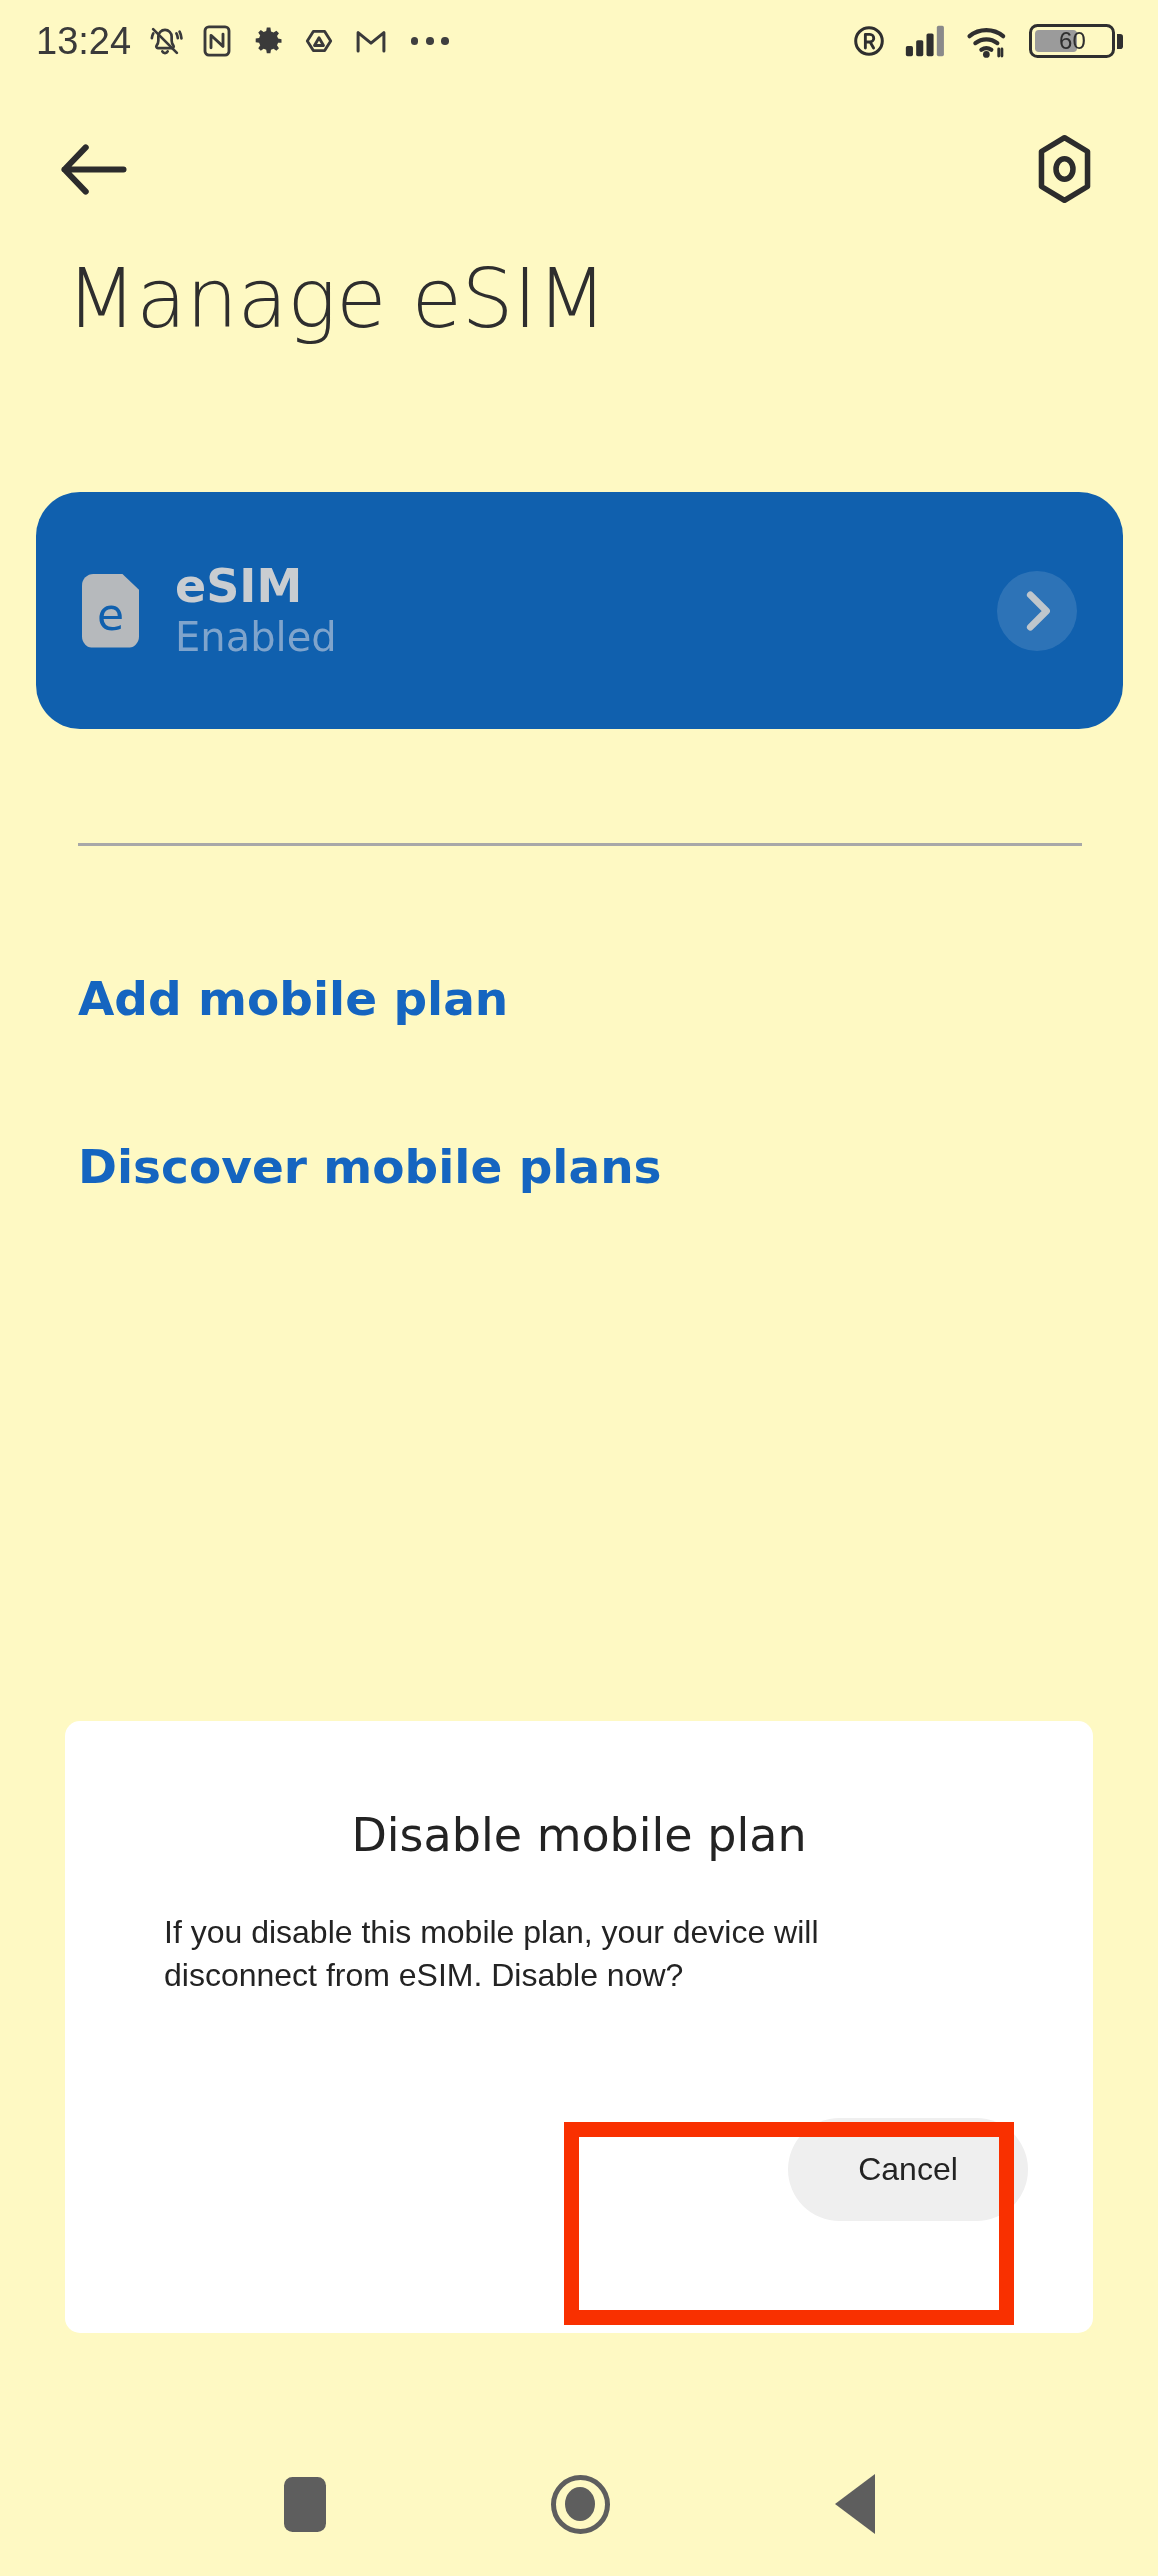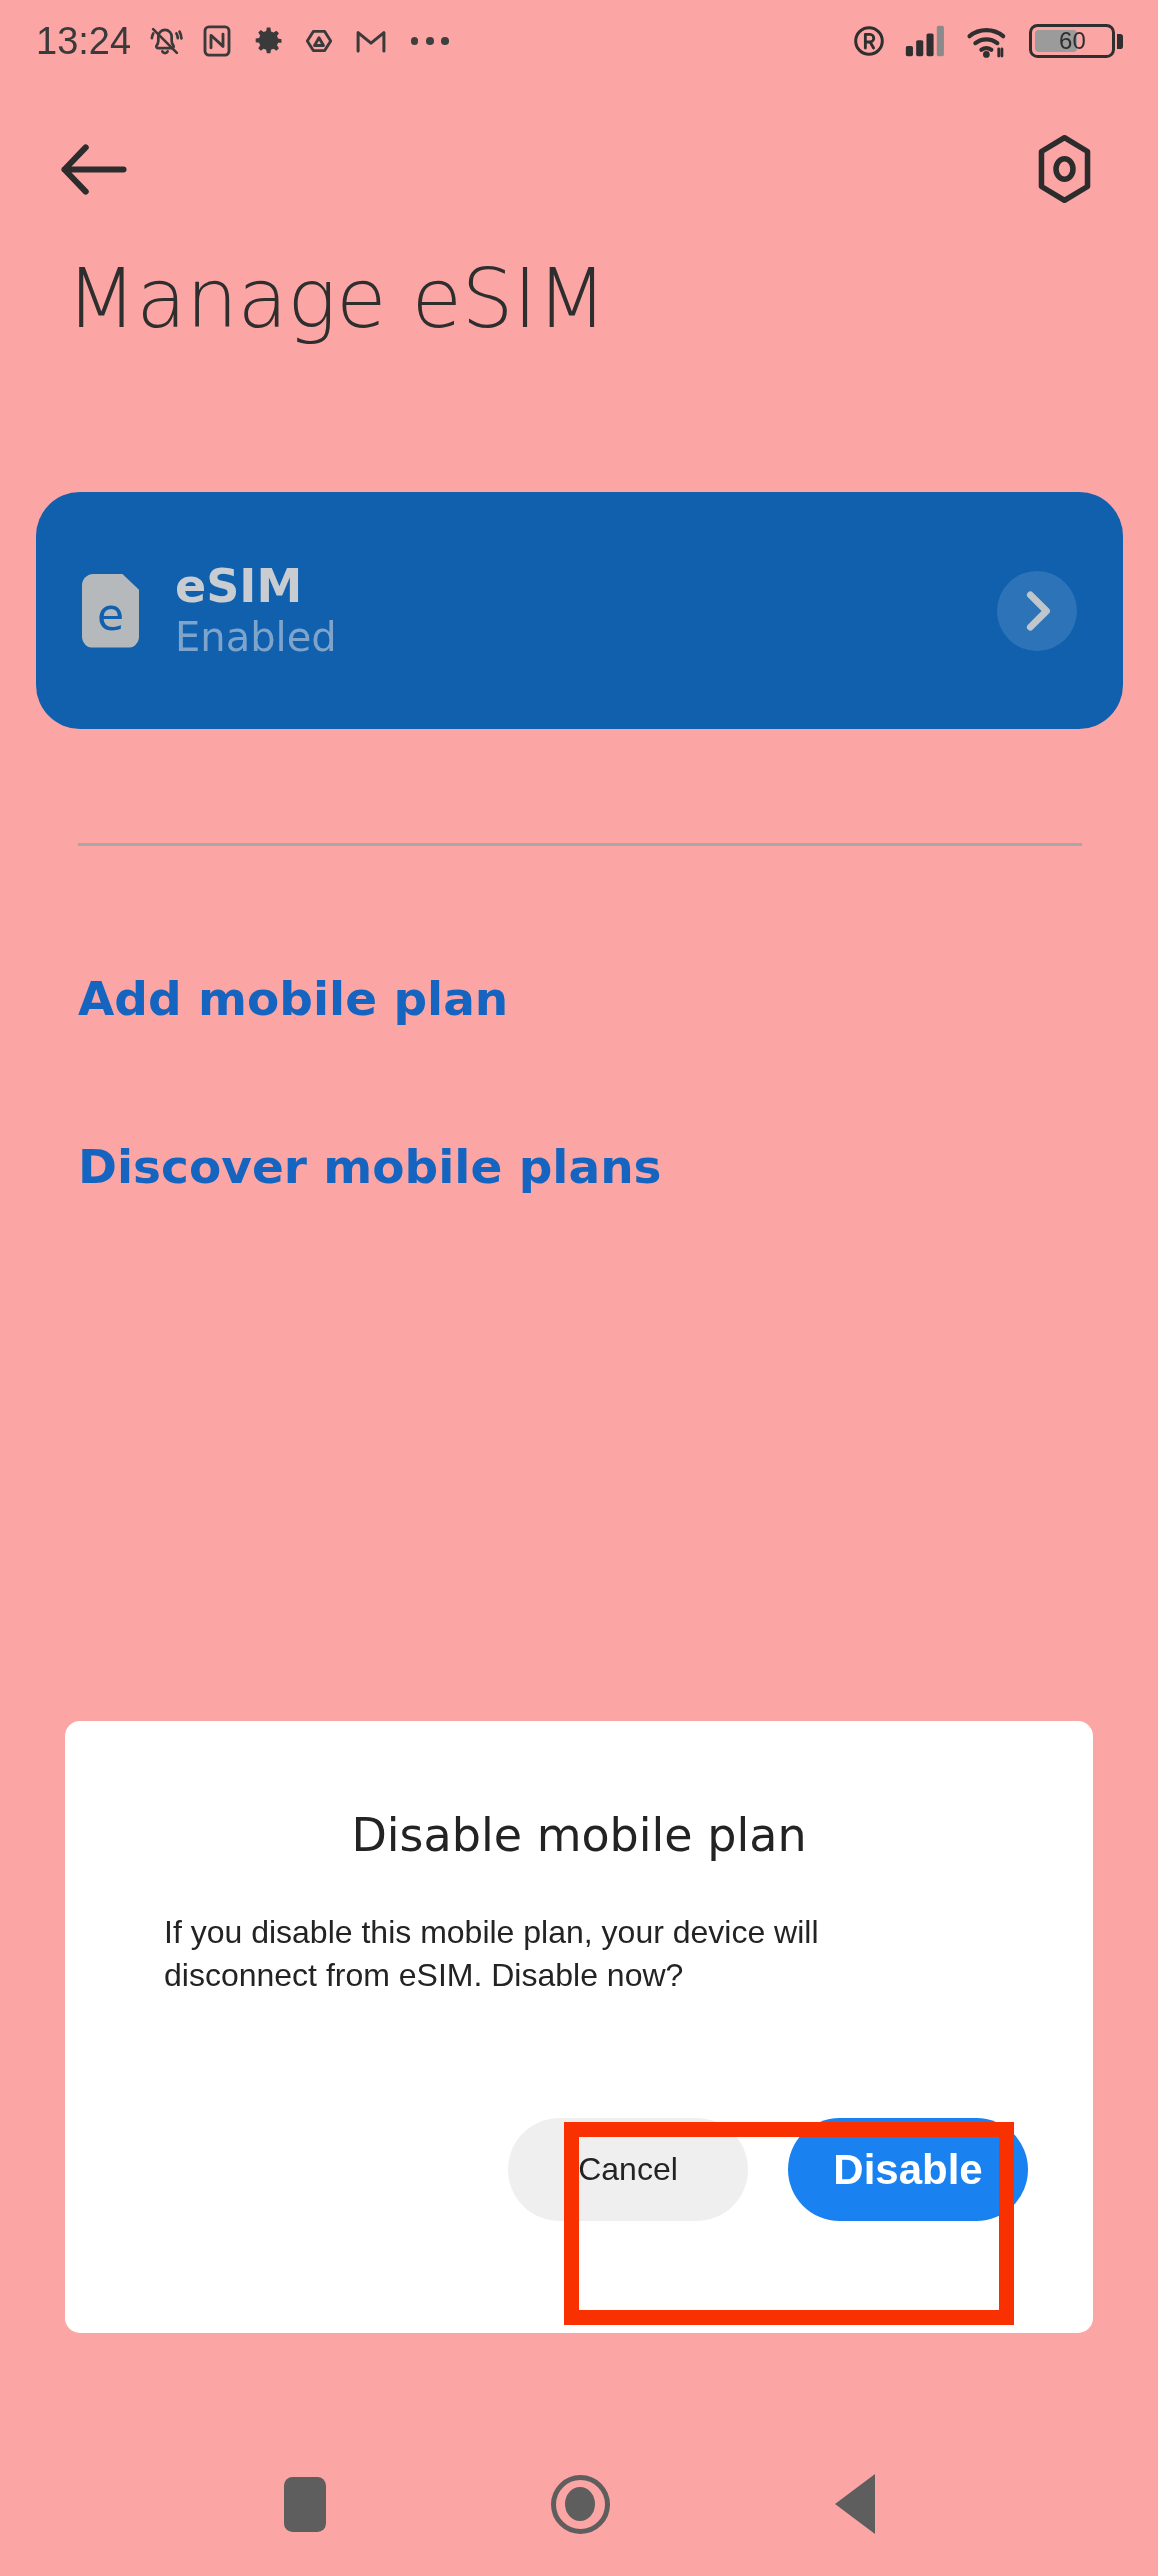--- a/index.html
+++ b/index.html
@@ -5,21 +5,21 @@
   * { box-sizing: border-box; margin: 0; padding: 0; }
   html, body {
     width: 1159px; height: 2576px;
     background: #b3b3b3;
     font-family: "Liberation Sans", sans-serif;
     overflow: hidden;
   }
   .phone {
     position: relative;
     width: 1159px; height: 2576px;
-    background: #fca5a5;
+    background: #fef9c3;
   }
 
   
   .status-bar {
     position: absolute; top: 0; left: 0;
     width: 1159px; height: 82px;
     display: flex; align-items: center;
     padding: 0 36px;
   }
   .status-left { display: flex; align-items: center; gap: 15px; }
@@ -302,21 +302,20 @@
   <div class="divider"></div>
 
   <div class="link link-add">Add mobile plan</div>
   <div class="link link-discover">Discover mobile plans</div>
 
   <div class="dialog">
     <div class="dialog-title">Disable mobile plan</div>
     <div class="dialog-body">If you disable this mobile plan, your device will disconnect from eSIM. Disable now?</div>
     <div class="dialog-actions">
       <button class="btn btn-cancel">Cancel</button>
-      <button class="btn btn-disable">Disable</button>
     </div>
   </div>
 
   <div class="highlight-box"></div>
 
   <div class="navbar">
     <div class="nav-recents"></div>
     <div class="nav-home">
         <i></i>
       </div>

